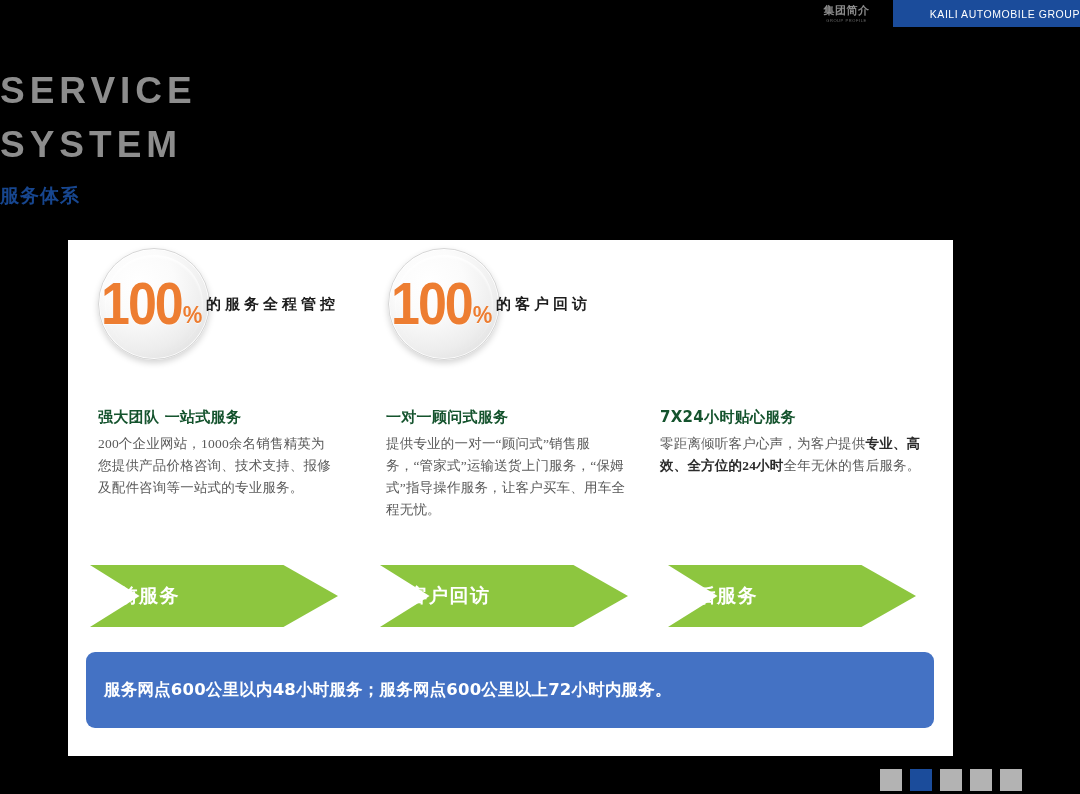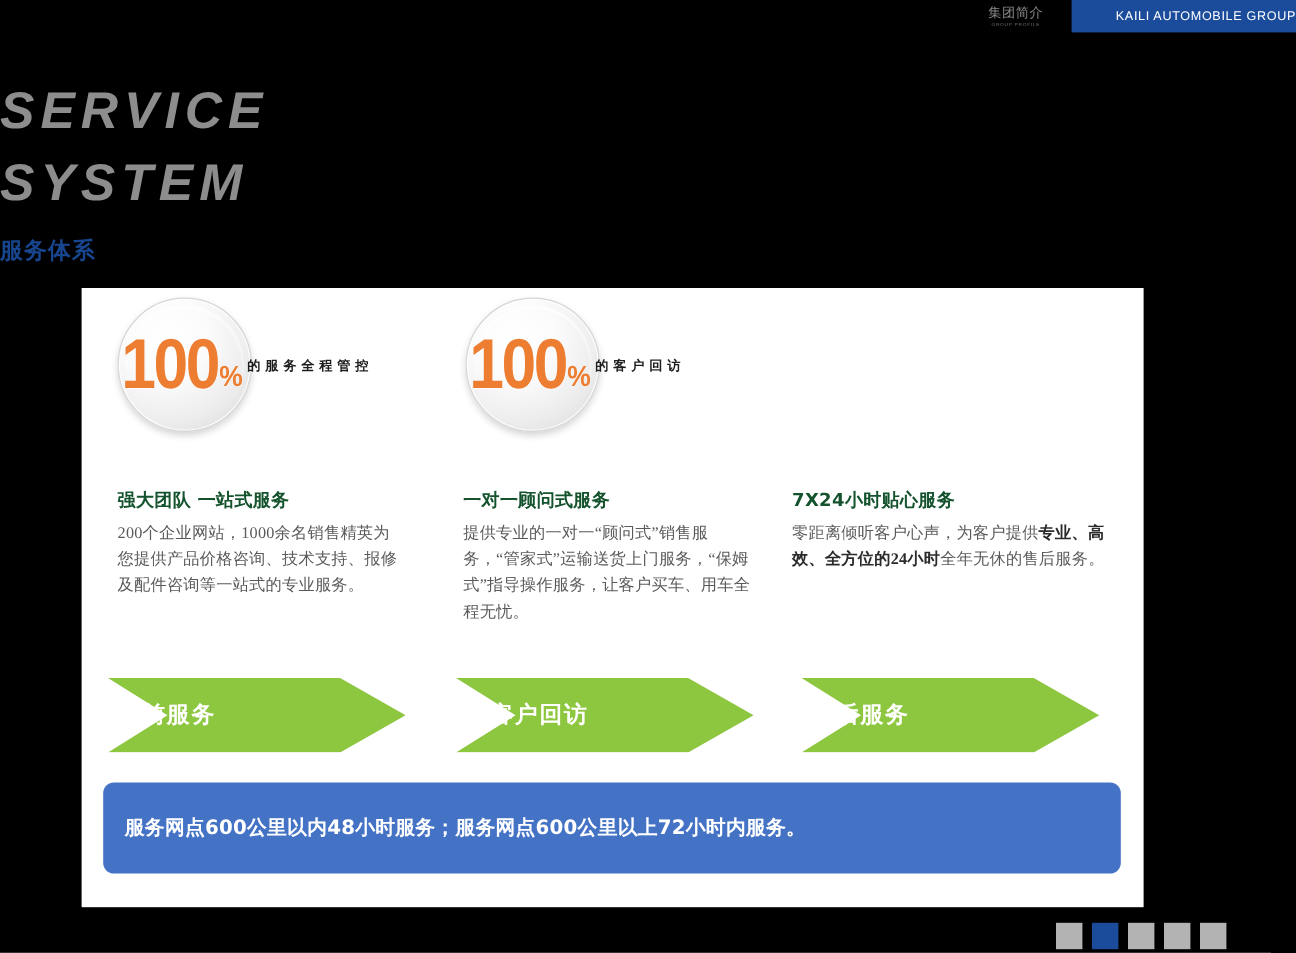--- a/index.html
+++ b/index.html
@@ -14,45 +14,44 @@
   
   .header{
     position:absolute;top:0;left:800px;width:280px;height:28px;
   }
   .logo-block{
     position:absolute;left:0;top:0;width:93px;height:28px;
     display:flex;flex-direction:column;align-items:center;justify-content:center;
     line-height:1;
   }
   .logo-cn{
-    font-size:11px;font-weight:normal;color:#8a8a8a;letter-spacing:0.5px;
+    font-size:11px;font-weight:bold;color:#8a8a8a;letter-spacing:0.5px;
     font-family:"DejaVu Sans",sans-serif;
   }
   .logo-en{
     font-size:4px;color:#6f6f6f;letter-spacing:0.6px;margin-top:3px;
     transform:scaleY(0.9);
     font-family:"Liberation Sans",sans-serif;
   }
   .brand-bar{
     position:absolute;left:93px;top:0;width:187px;height:27px;
     background:#1B4C9B;
     display:flex;align-items:center;justify-content:flex-end;
   }
   .brand-bar span{
     color:#ffffff;font-size:10.5px;letter-spacing:0.55px;
     font-family:"Liberation Sans",sans-serif;
   }
 
   
   .title-wrap{position:absolute;left:0;top:72px;width:480px;}
   .title-en{
-    color:#8d8d8d;font-size:43px;font-weight:bold;
+    color:#8d8d8d;font-size:37px;font-weight:bold;
     letter-spacing:5px;line-height:1.02;margin:0;
     font-family:"Liberation Sans",sans-serif;
-    font-style:italic;
   }
   .title-en.line2{margin-top:16px;letter-spacing:5px;}
   .title-cn{
     color:#17468f;font-size:19px;font-weight:bold;
     letter-spacing:1px;margin-top:20px;
     font-family:"DejaVu Sans",sans-serif;
   }
 
   
   .panel{
@@ -89,21 +88,21 @@
     font-family:"Liberation Sans",sans-serif;
     letter-spacing:-2px;
     display:flex;align-items:baseline;
     text-shadow:0 1px 0 rgba(255,255,255,0.6);
     margin-left:2px;
   }
   .badge-num .big{font-size:52px;line-height:1;transform:scaleY(1.13);display:inline-block;}
   .badge-num .sm{font-size:22px;line-height:1;margin-left:1px;transform:scaleY(1.1);display:inline-block;}
   .badge-label{
     margin-left:-4px;
-    color:#1d1d1d;font-size:11px;font-weight:bold;letter-spacing:4px;
+    color:#1d1d1d;font-size:15px;font-weight:bold;letter-spacing:4px;
     font-family:"DejaVu Serif",serif;
     white-space:nowrap;
     position:relative;z-index:1;
   }
   .badge.b3 .badge-label{letter-spacing:3px;font-size:16px;margin-left:2px;}
 
   
   .cols{position:absolute;left:0;top:168px;width:885px;height:150px;}
   .col{position:absolute;top:0;width:240px;}
   .col.c1{left:30px;}

